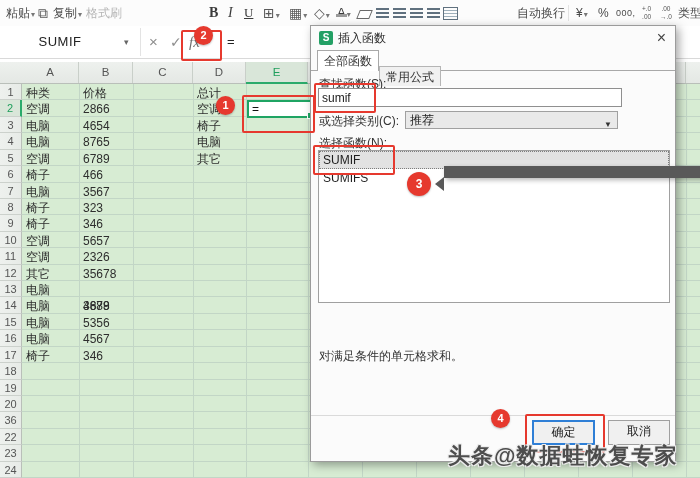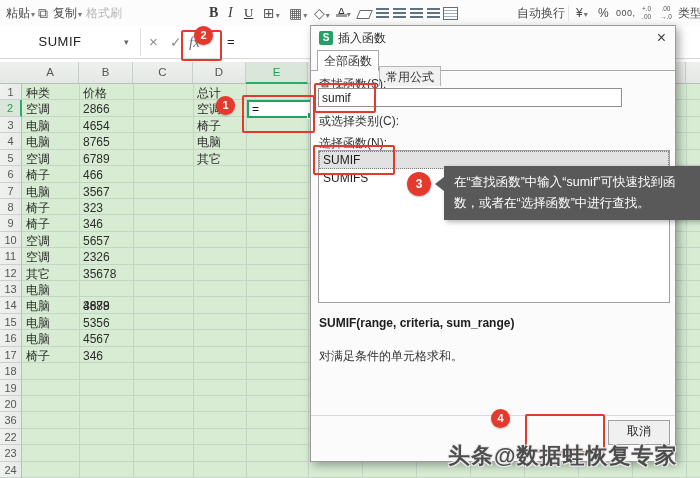--- a/index.html
+++ b/index.html
@@ -233,34 +233,37 @@
   <div id="dlg-title">插入函数</div>
   <div id="dlg-close">×</div>
   <div id="dlg-tabline"></div>
   <div id="dlg-tabs">
     <span class="tab active">全部函数</span>
     <span class="tab inactive">常用公式</span>
   </div>
   <div class="dlg-label" style="top:50px">查找函数(S):</div>
   <input id="dlg-search" value="sumif" style="">
   <div class="dlg-label" style="top:87px">或选择类别(C):</div>
+  <div id="dlg-category">
+    <span>推荐</span>
+    <span class="arrow">▼</span>
+  </div>
   <div class="dlg-label" style="top:109px">选择函数(N):</div>
   <div id="dlg-list">
     <div class="fn-item sel">SUMIF</div>
     <div class="fn-item">SUMIFS</div>
   </div>
-  <div id="dlg-sig">SUMIF(range, criteria, sum_range)</div>
   <div id="dlg-desc">对满足条件的单元格求和。</div>
   <div id="dlg-sep"></div>
+  <div id="btn-ok" class="dlg-btn">确定</div>
   <div id="btn-cancel" class="dlg-btn">取消</div>
 </div>
 
 <div id="tooltip">
   <span class="tip-arrow"></span>
-  <span>在“查找函数”中输入“sumif”可快速找到函数，或者在“选择函数”中进行查找。</span>
 </div>
 
 <div class="redbox" style="left:242px;top:95px;width:69px;height:34px"></div>
 <div class="redbox" style="left:181px;top:30px;width:37px;height:27px"></div>
 <div class="redbox" style="left:314px;top:83px;width:58px;height:26px"></div>
 <div class="redbox" style="left:313px;top:145px;width:78px;height:26px"></div>
 <div class="redbox" style="left:525px;top:414px;width:76px;height:35px"></div>
 <div class="circle" style="left:216px;top:96px">1</div>
 <div class="circle" style="left:194px;top:26px">2</div>
 <div class="circle" style="left:407px;top:172px;width:24px;height:24px;line-height:24px;font-size:12px">3</div>

